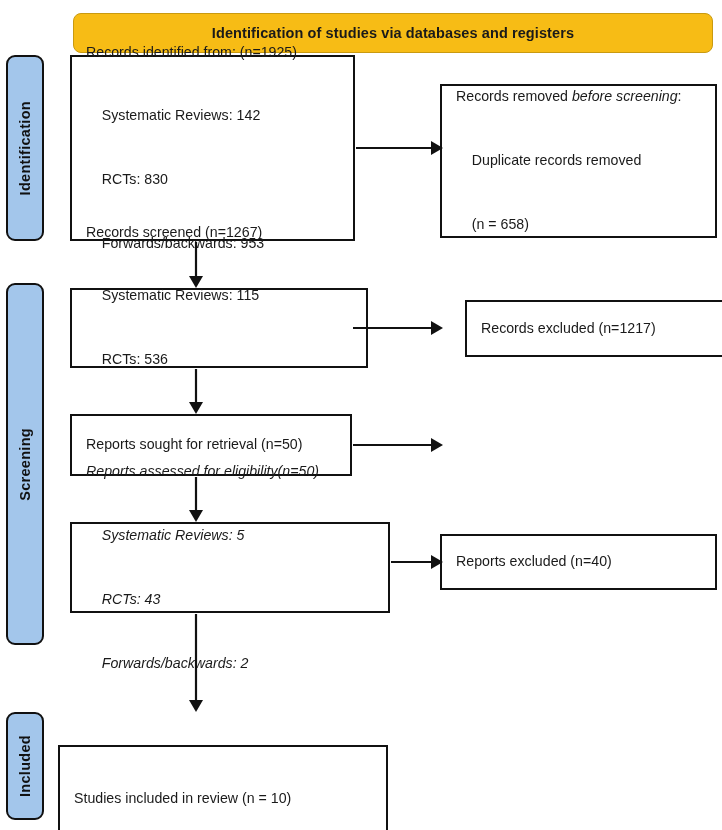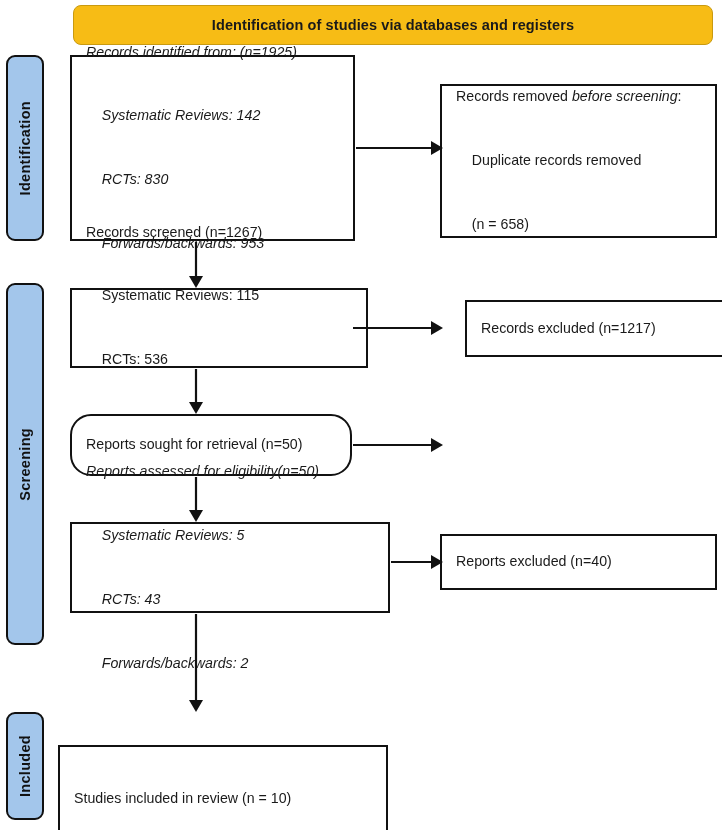--- a/index.html
+++ b/index.html
@@ -21,21 +21,21 @@
     left: 0;
     top: 0;
     width: 722px;
     height: 830px;
   }
 
   
   .banner {
     position: absolute;
     left: 73px;
-    top: 5px;
+    top: 13px;
     width: 640px;
     height: 40px;
     background: #F7BC15;
     border: 1px solid #C99A10;
     border-radius: 8px;
     box-sizing: border-box;
     display: flex;
     align-items: center;
     justify-content: center;
     font-size: 14.5px;
@@ -84,23 +84,23 @@
   }
   .box .txt {
     font-size: 14.2px;
     line-height: 1.50;
     color: #1a1a1a;
     white-space: pre-wrap;
   }
   .box .txt em { font-style: italic; }
 
   
-  .box.b-identified { left: 70px; top: 55px;  width: 285px; height: 186px; font-style: italic; }
+  .box.b-identified { left: 70px; top: 55px;  width: 285px; height: 186px; }
   .box.b-screened   { left: 70px; top: 288px; width: 298px; height: 80px; }
-  .box.b-sought     { left: 70px; top: 414px; width: 282px; height: 62px; border-radius: 21px; }
+  .box.b-sought     { left: 70px; top: 414px; width: 282px; height: 62px; }
   .box.b-assessed   { left: 70px; top: 522px; width: 320px; height: 91px; font-style: italic; }
   .box.b-included   { left: 58px; top: 712px; width: 330px; height: 108px; margin-top: 33px; }
 
   
   .box.b-removed    { left: 440px; top: 84px;  width: 277px; height: 154px; }
   .box.b-rec-excl   { left: 440px; top: 300px; width: 277px; height: 57px; margin-left: 25px; }
   .box.b-not-retr   { left: 440px; top: 414px; width: 277px; height: 62px; }
   .box.b-rep-excl   { left: 440px; top: 534px; width: 277px; height: 56px; }
 
   

